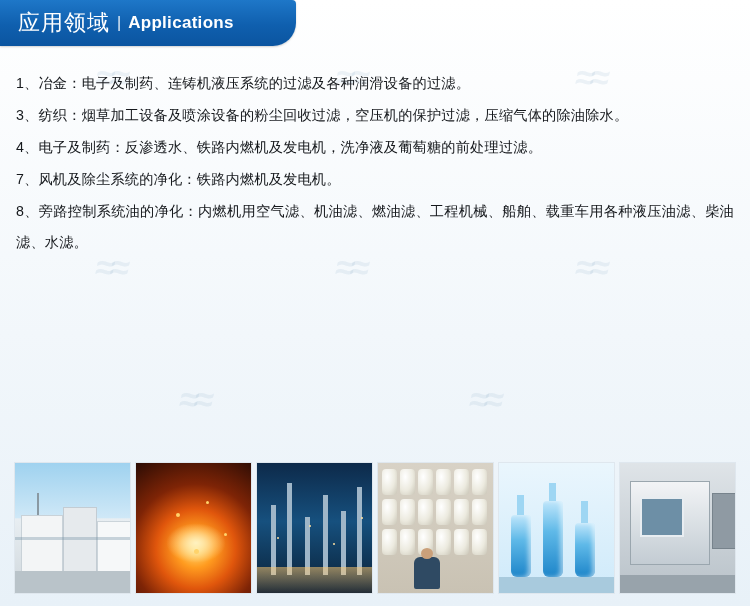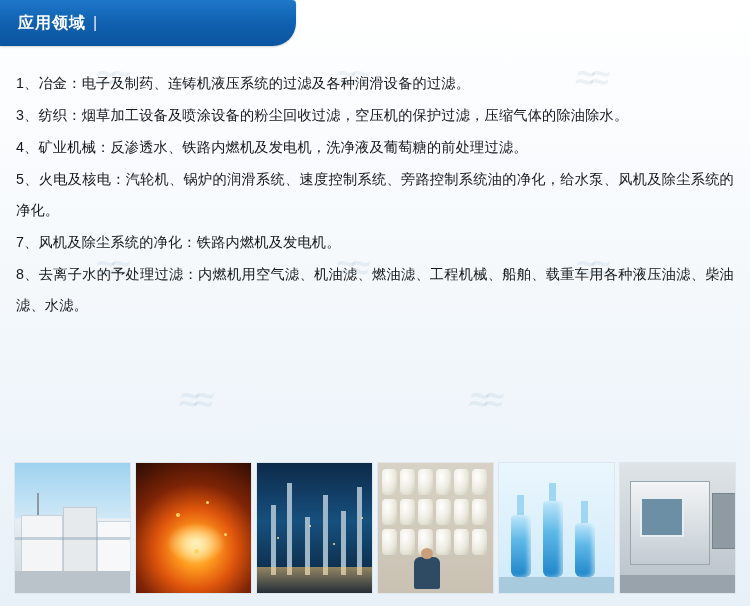--- a/index.html
+++ b/index.html
@@ -49,22 +49,22 @@
     background: linear-gradient(180deg, #1e77c8 0%, #0f5fae 55%, #0b55a0 100%);
     border-bottom-right-radius: 23px;
     border-top-right-radius: 4px;
     display: flex;
     align-items: center;
     padding-left: 18px;
     color: #ffffff;
     box-shadow: 0 1px 2px rgba(0,0,0,0.18);
   }
   .title-cn {
-    font-size: 16px;
-    font-weight: bold;
+    font-size: 22px;
+    font-weight: normal;
     letter-spacing: 1px;
   }
   .title-sep {
     font-size: 16px;
     margin: 0 7px;
     opacity: 0.9;
   }
   .title-en {
     font-size: 17px;
     font-weight: bold;
@@ -173,48 +173,46 @@
   <span class="watermark wm3">≈≈</span>
   <span class="watermark wm4">≈≈</span>
   <span class="watermark wm5">≈≈</span>
   <span class="watermark wm6">≈≈</span>
   <span class="watermark wm7">≈≈</span>
   <span class="watermark wm8">≈≈</span>
 
   <div class="title-bar">
     <span class="title-cn">应用领域</span>
     <span class="title-sep">|</span>
+    <span class="title-en">Applications</span>
   </div>
 
   <div class="content">
 
     <div class="item">
       <span class="num">1、</span><span class="label">冶金：</span><span class="body">电子及制药、连铸机液压系统的过滤及各种润滑设备的过滤。</span>
     </div>
 
 
     <div class="item">
       <span class="num">3、</span><span class="label">纺织：</span><span class="body">烟草加工设备及喷涂设备的粉尘回收过滤，空压机的保护过滤，压缩气体的除油除水。</span>
     </div>
 
     <div class="item">
-      <span class="num">4、</span><span class="label">矿业机械：</span><span class="body">反渗透水、铁路内燃机及发电机，洗净液及葡萄糖的前处理过滤。</span>
-    </div>
-
-    <div class="item">
-      <span class="num">5、</span><span class="label">火电及核电：</span><span class="body">汽轮机、锅炉的润滑系统、速度控制系统、旁路控制系统油的净化，给水泵、风机及除尘系统的净化。</span>
-    </div>
+      <span class="num">4、</span><span class="label">电子及制药：</span><span class="body">反渗透水、铁路内燃机及发电机，洗净液及葡萄糖的前处理过滤。</span>
+    </div>
+
 
 
     <div class="item">
       <span class="num">7、</span><span class="label">风机及除尘系统的净化：</span><span class="body">铁路内燃机及发电机。</span>
     </div>
 
     <div class="item">
-      <span class="num">8、</span><span class="label">去离子水的予处理过滤：</span><span class="body">内燃机用空气滤、机油滤、燃油滤、工程机械、船舶、载重车用各种液压油滤、柴油滤、水滤。</span>
+      <span class="num">8、</span><span class="label">旁路控制系统油的净化：</span><span class="body">内燃机用空气滤、机油滤、燃油滤、工程机械、船舶、载重车用各种液压油滤、柴油滤、水滤。</span>
     </div>
 
   </div>
 
   <div class="gallery">
 
     <div class="thumb t1">
       <div class="pole"></div>
       <div class="b1"></div>
         <div class="b2"></div>

